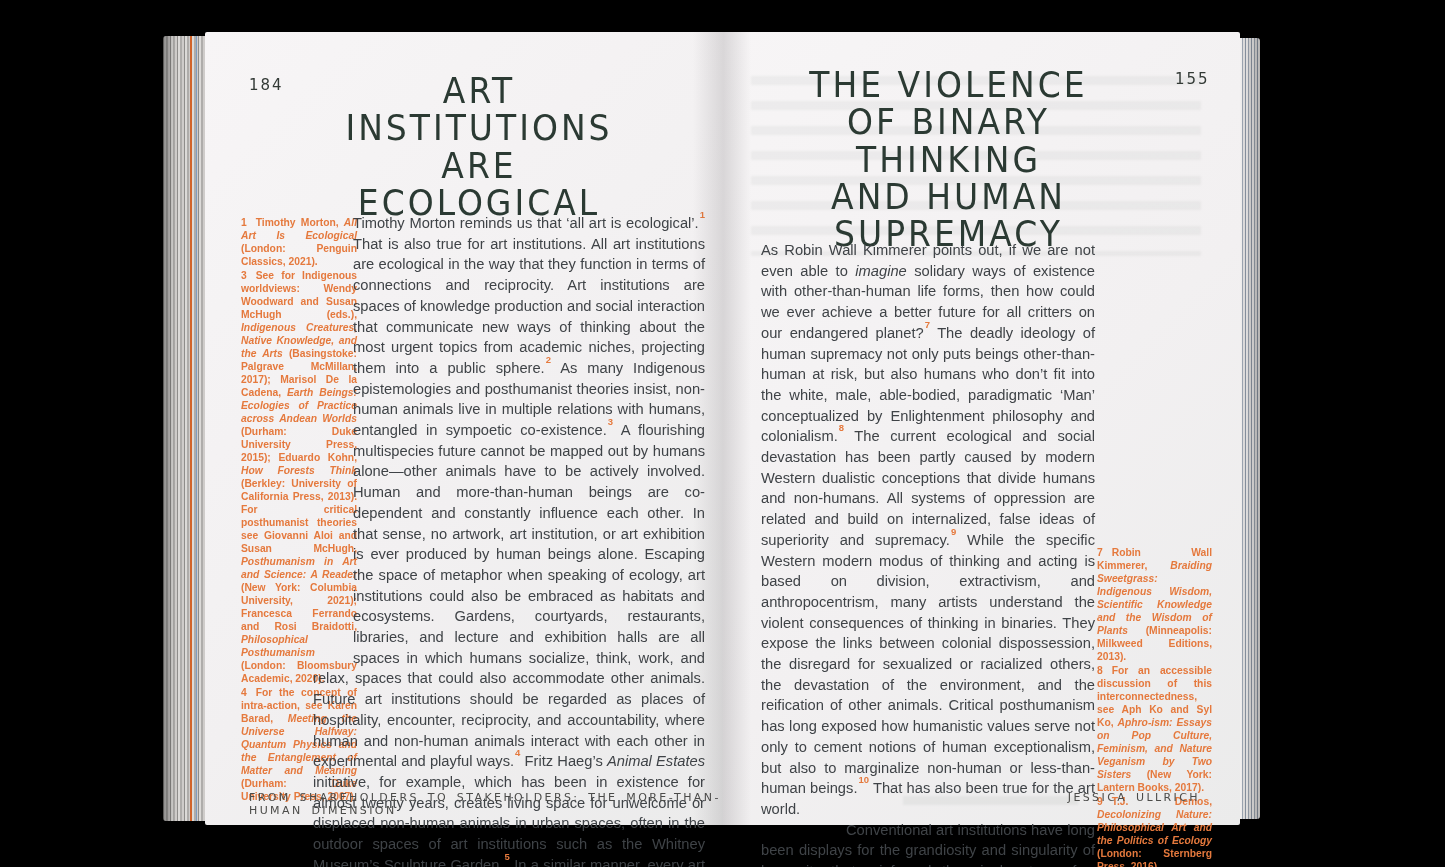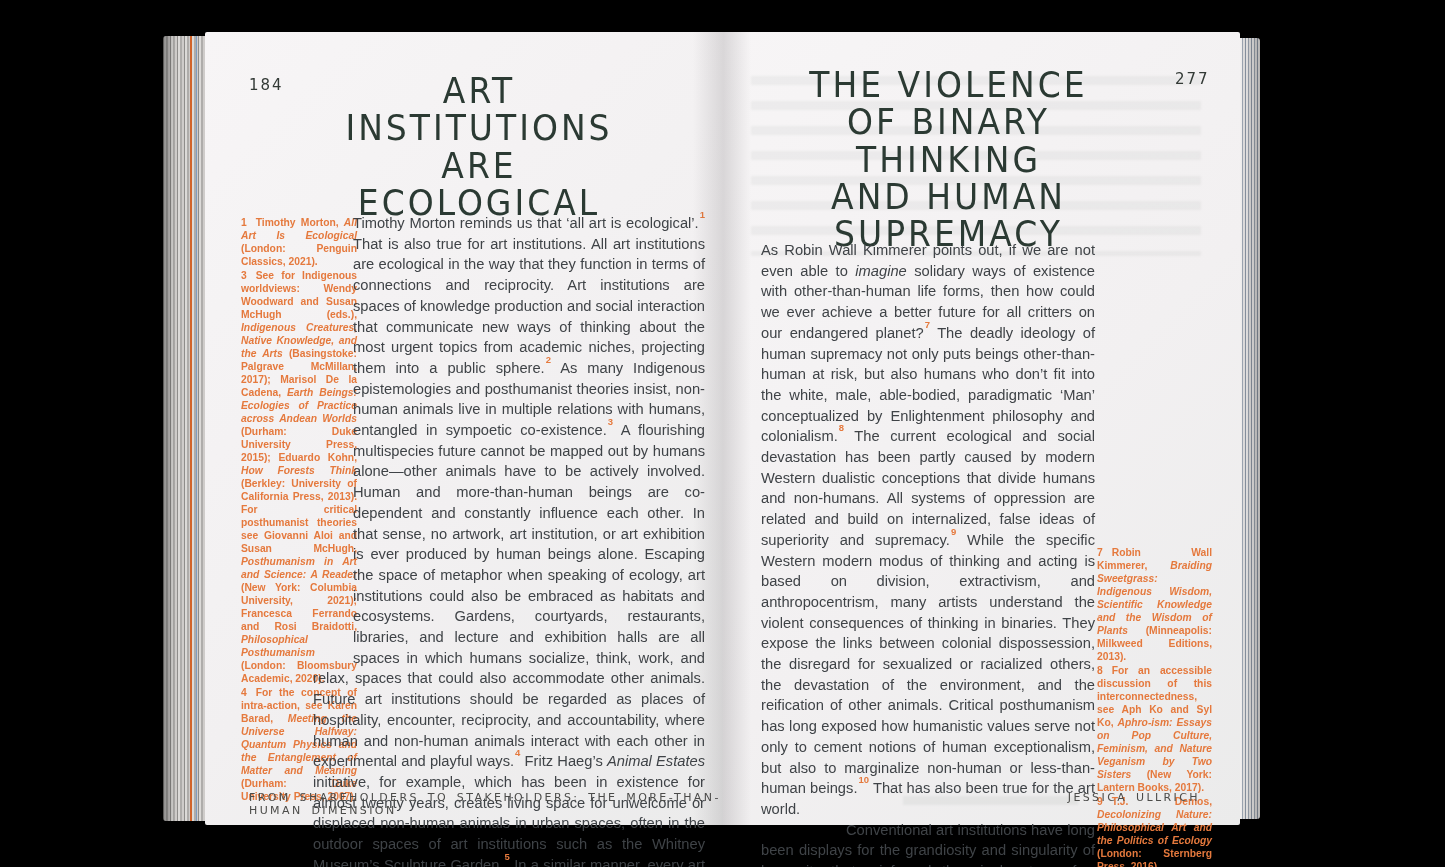--- a/index.html
+++ b/index.html
@@ -119,21 +119,21 @@
         </div>
       <div class="body body-left">
         <p><span class="wrap-spacer"></span><span>Timothy Morton reminds us that ‘all art is ecological’.<sup class="fn">1</sup> That is also true for art institutions. All art institutions are ecological in the way that they function in terms of connections and reciprocity. Art institutions are spaces of knowledge production and social interaction that communicate new ways of thinking about the most urgent topics from academic niches, projecting them into a public sphere.<sup class="fn">2</sup> As many Indigenous epistemologies and posthumanist theories insist, non-human animals live in multiple relations with humans, entangled in sympoetic co-existence.<sup class="fn">3</sup> A flourishing multispecies future cannot be mapped out by humans alone—other animals have to be actively involved. Human and more-than-human beings are co-dependent and constantly influence each other. In that sense, no artwork, art institution, or art exhibition is ever produced by human beings alone. Escaping the space of metaphor when speaking of ecology, art institutions could also be embraced as habitats and ecosystems. Gardens, courtyards, restaurants, libraries, and lecture and exhibition halls are all spaces in which humans socialize, think, work, and relax, spaces that could also accommodate other animals. Future art institutions should be regarded as places of hospitality, encounter, reciprocity, and accountability, where human and non-human animals interact with each other in experimental and playful ways.<sup class="fn">4</sup> Fritz Haeg’s <i>Animal Estates</i> initiative, for example, which has been in existence for almost twenty years, creates living space for unwelcome or displaced non-human animals in urban spaces, often in the outdoor spaces of art institutions such as the Whitney Museum’s Sculpture Garden.<sup class="fn">5</sup> In a similar manner, every art institution could become a micro-sanctuary and provide non-human creatures such as pigeons, rats, cockroaches, spiders, or ants with opportunities to thrive (it goes without saying that non-human animals should not appear as dead bodies in the cafes of museums or galleries and that there should not be beehives on the roof of the institutions ready to be exploited for artsy honey): ‘cohabitation proves not only that another world is possible, but that a thousand other worlds exist’.</span></p>
       </div>
       <div class="footer footer-left">FROM SHAREHOLDERS TO STAKEHOLDERS: THE MORE-THAN-HUMAN DIMENSION</div>
     </div>
 
     <div class="page page-right">
       <div class="ghost ghost-title"></div>
       <div class="ghost ghost-footer"></div>
-      <div class="pagenum pn-right">277</div>
+      <div class="pagenum pn-right">155</div>
       <h1 class="title title-right">THE VIOLENCE
 OF BINARY
 THINKING
 AND HUMAN
 SUPREMACY</h1>
       <div class="body body-right">
         <p>As Robin Wall Kimmerer points out, if we are not even able to <i>imagine</i> solidary ways of existence with other-than-human life forms, then how could we ever achieve a better future for all critters on our endangered planet?<sup class="fn">7</sup> The deadly ideology of human supremacy not only puts beings other-than-human at risk, but also humans who don’t fit into the white, male, able-bodied, paradigmatic ‘Man’ conceptualized by Enlightenment philosophy and colonialism.<sup class="fn">8</sup> The current ecological and social devastation has been partly caused by modern Western dualistic conceptions that divide humans and non-humans. All systems of oppression are related and build on internalized, false ideas of superiority and supremacy.<sup class="fn">9</sup> While the specific Western modern modus of thinking and acting is based on division, extractivism, and anthropocentrism, many artists understand the violent consequences of thinking in binaries. They expose the links between colonial dispossession, the disregard for sexualized or racialized others, the devastation of the environment, and the reification of other animals. Critical posthumanism has long exposed how humanistic values serve not only to cement notions of human exceptionalism, but also to marginalize non-human or less-than-human beings.<sup class="fn">10</sup> That has also been true for the art world.</p>
         <p class="indent">Conventional art institutions have long been displays for the grandiosity and singularity of humanity that reinforced the single story of a Eurocentric and anthropocentric canon of art. The traditional museum’s humanist claim for universal truths is a patriarchal, colonial, and neoliberal demonstration affirming and normalizing obsolete subject-object dichotomies. It produces and consolidates the hierarchy between the person showing (mostly white, male, privileged, and always human) and the person shown (often non-white, female, or animal). By excluding other animals, it reduces the complexity and diversity of art, culture, and history. When non-human animals were featured at all they were often used as background decoration, scrutinized as objects of study,</p>
       </div>
       <div class="notes notes-right">

